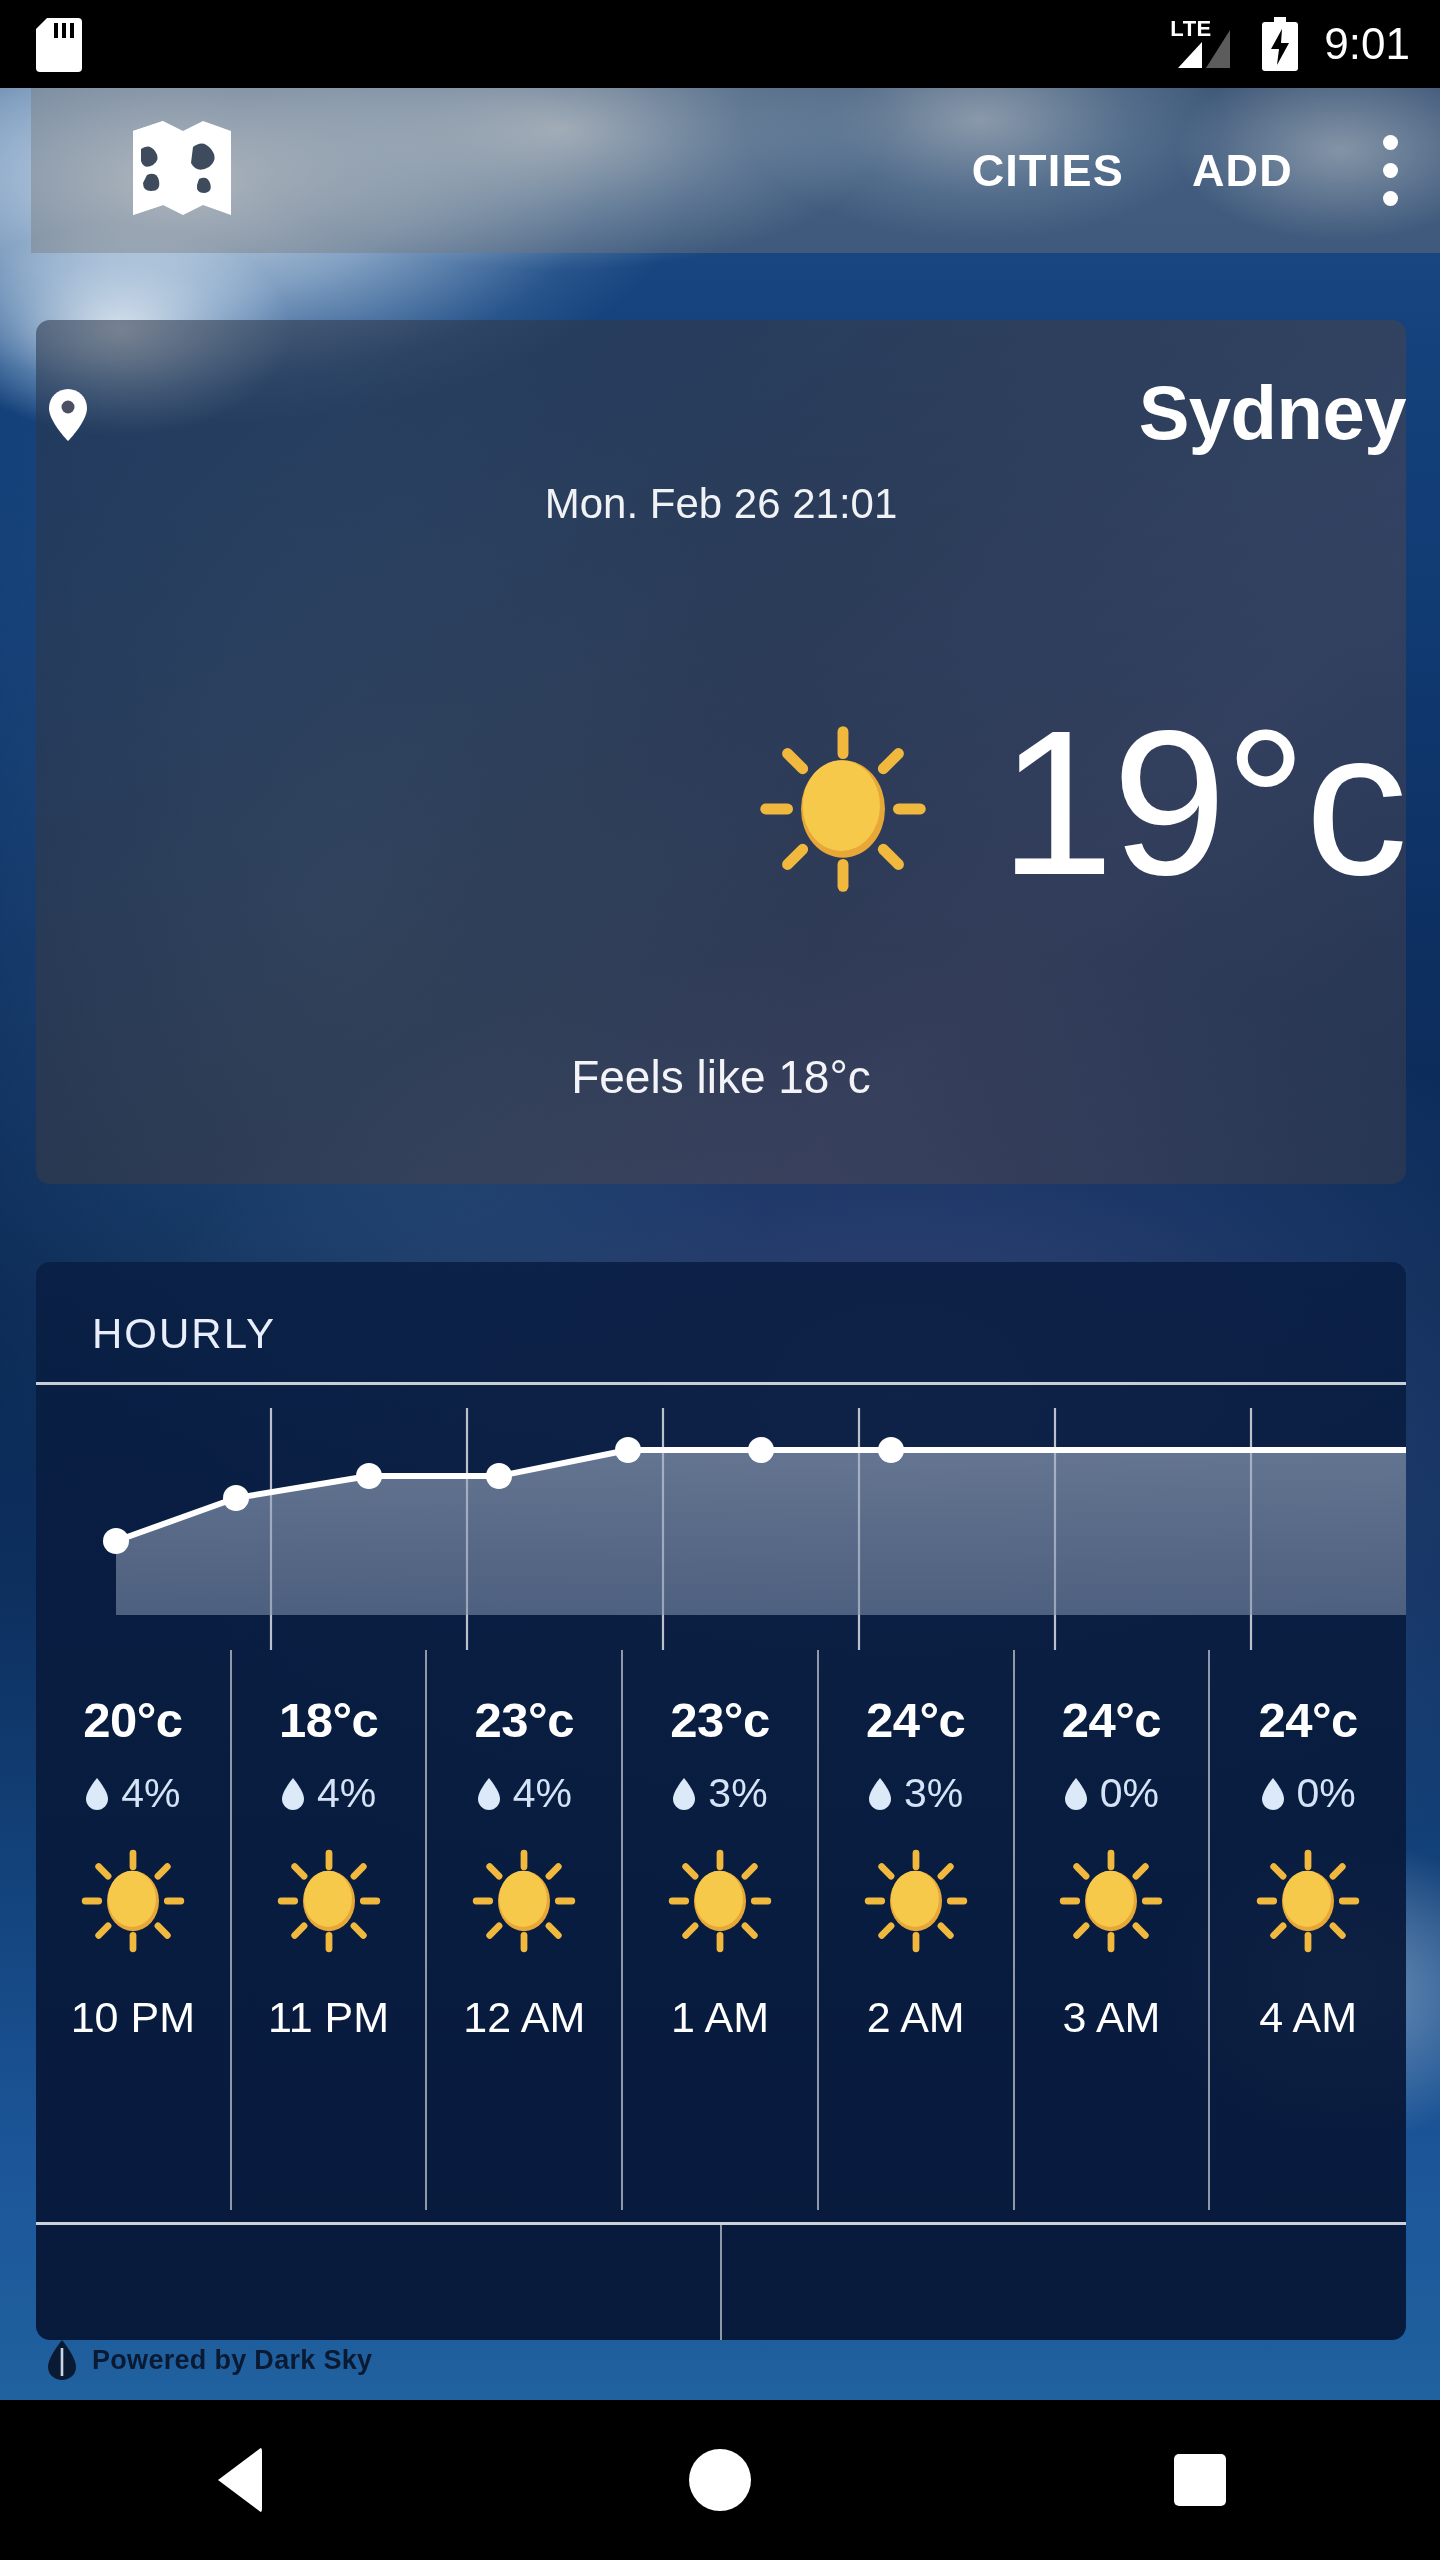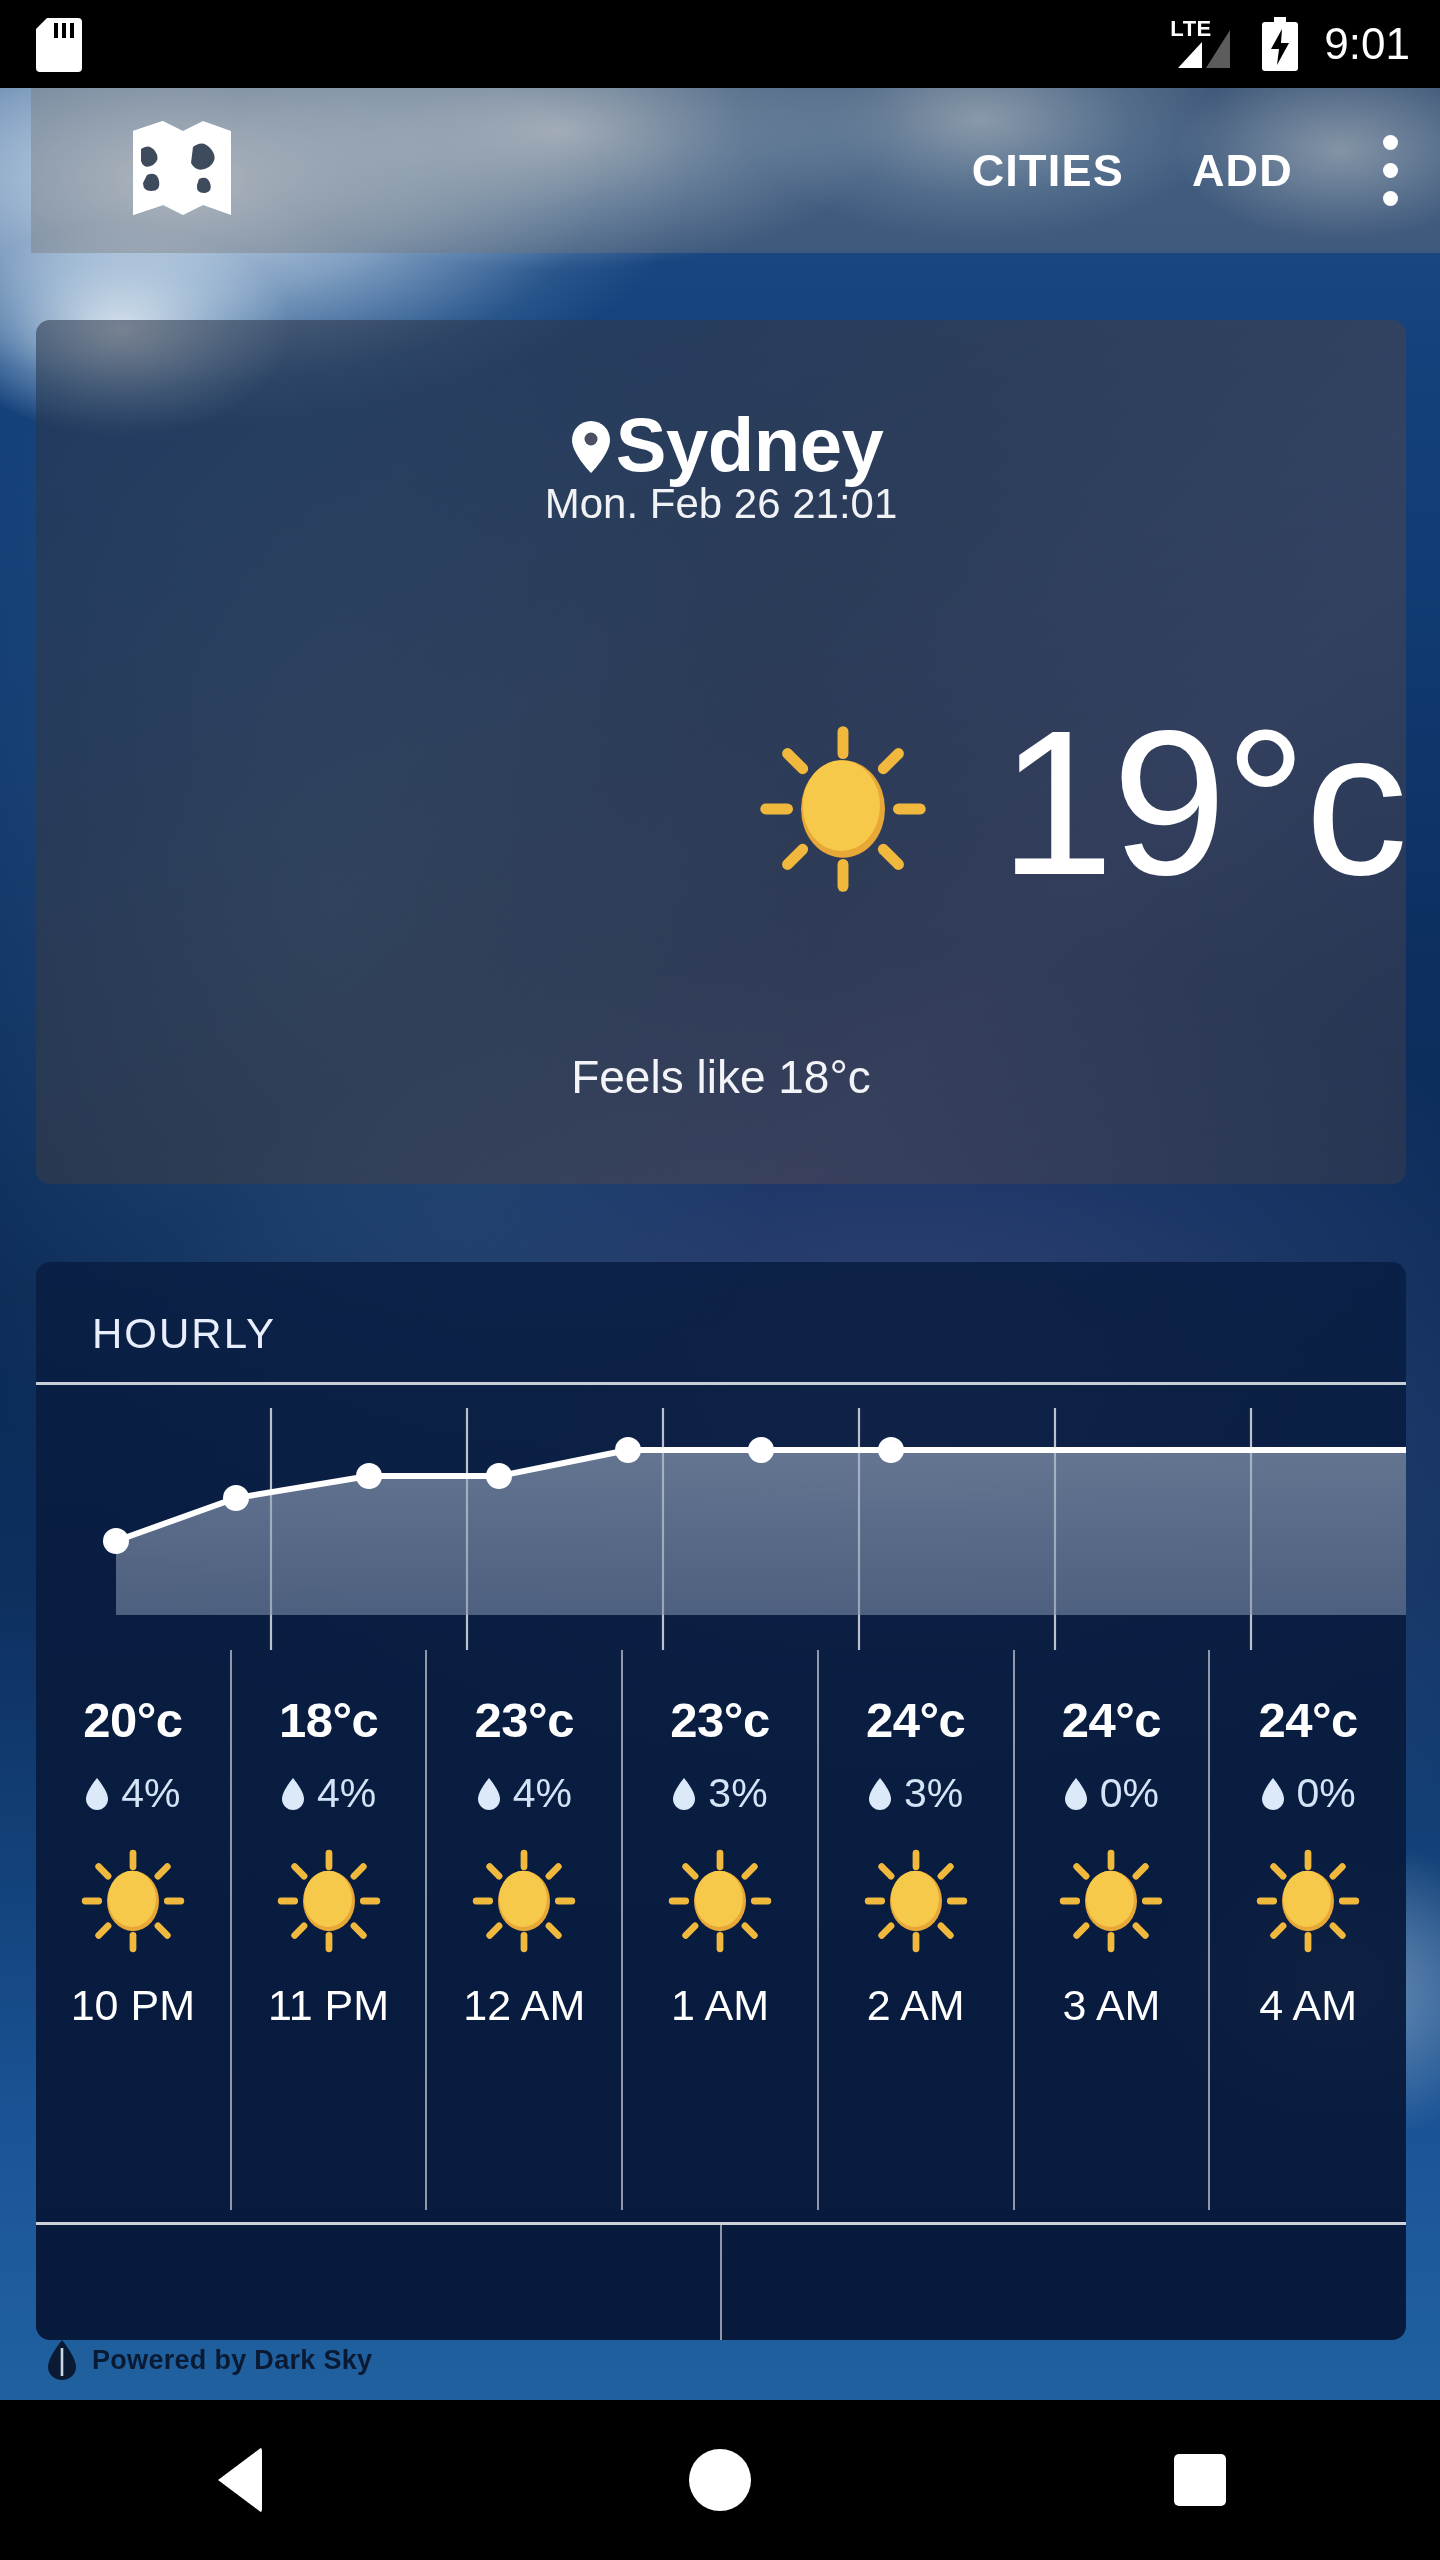--- a/index.html
+++ b/index.html
@@ -59,21 +59,21 @@
   .kebab i { display:block; width:15px; height:15px; border-radius:50%; background:#fff; }
 
   
   .card {
     position:absolute; border-radius:14px; overflow:hidden;
   }
   #current-card {
     left:36px; top:320px; width:1370px; height:864px;
     background:linear-gradient(135deg, rgba(40,52,72,.55) 0%, rgba(58,60,72,.62) 45%, rgba(76,70,84,.58) 72%, rgba(52,58,76,.60) 100%);
   }
-  .city-row { position:absolute; left:13px; right:0; top:55px; display:flex; align-items:center; justify-content:center;margin-top:32px; }
+  .city-row { position:absolute; left:13px; right:0; top:55px; display:flex; align-items:center; justify-content:space-between; }
   .pin { width:38px; height:52px; margin-right:6px; margin-top:4px; }
   .city-name { color:#fff; font-size:76px; font-weight:bold; letter-spacing:-.5px; line-height:1; }
   .city-date { position:absolute; left:0; right:0; top:160px; text-align:center;
                color:#f0f2f5; font-size:42px; font-weight:400; }
   .temp-row { position:absolute; left:0; right:0; top:380px; display:flex; align-items:center; justify-content:flex-end; }
   .big-sun { width:168px; height:168px; margin-right:72px; margin-top:12px; }
   .big-temp { color:#fff; font-size:206px; font-weight:300; line-height:1; letter-spacing:-2px; }
   .cond { position:absolute; left:0; right:0; top:635px; text-align:center; color:#fff; font-size:60px; font-weight:400; }
   .feels { position:absolute; left:0; right:0; top:730px; text-align:center; color:#f2f4f7; font-size:46px; font-weight:400; }
 
@@ -95,21 +95,21 @@
     display:grid; grid-template-columns:repeat(7,1fr);
   }
   .hour-col { position:relative; display:flex; flex-direction:column; align-items:center;
               border-right:2px solid rgba(255,255,255,.55); }
   .hour-col:last-child { border-right:none; }
   .h-temp { margin-top:42px; color:#fff; font-size:49px; font-weight:bold; letter-spacing:-.5px; }
   .h-pop { margin-top:22px; display:flex; align-items:center; gap:12px; }
   .h-drop { width:24px; height:32px; }
   .h-pop-txt { color:#d4e3f5; font-size:41px; font-weight:400; }
   .h-sun { margin-top:32px; width:104px; height:104px; }
-  .h-time { margin-top:28px; color:#fff; font-size:43px; font-weight:400; }
+  .h-time { margin-top:40px; color:#fff; font-size:43px; font-weight:400; }
 
   .bottom-divider { position:absolute; left:0; right:0; top:960px; height:3px; background:rgba(255,255,255,.80); }
   .bottom-split { position:absolute; left:0; top:963px; width:1370px; height:115px; display:flex; }
   .bottom-half { flex:1; border-right:2px solid rgba(255,255,255,.55); }
   .bottom-half:last-child { border-right:none; }
 
   
   .attrib { position:absolute; left:46px; top:2340px; display:flex; align-items:center; gap:14px; z-index:20; }
   .attrib-logo { width:32px; height:40px; }
   .attrib-txt { color:#0b1a33; font-size:27px; font-weight:bold; letter-spacing:.3px; }

